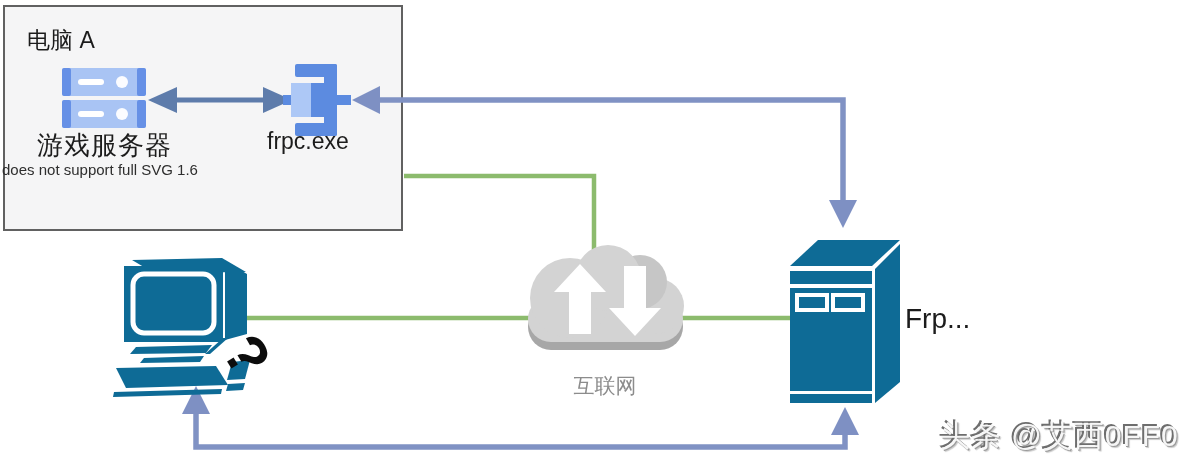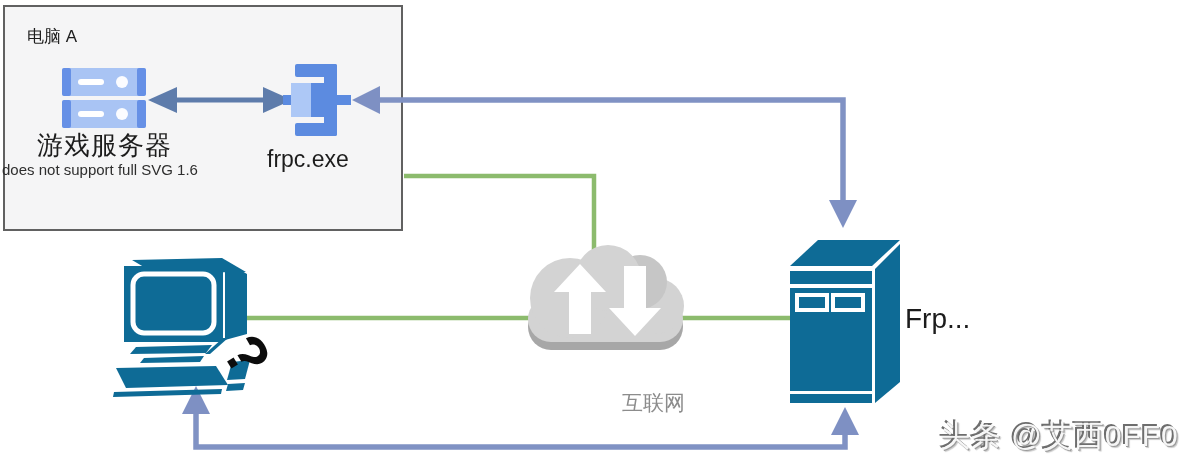--- a/index.html
+++ b/index.html
@@ -5,27 +5,27 @@
   * { margin:0; padding:0; box-sizing:border-box; }
   html,body { width:1200px; height:469px; background:#ffffff; overflow:hidden;
               font-family:"Liberation Sans","DejaVu Sans",sans-serif; }
   .canvas { position:relative; width:1200px; height:469px; background:#fff; }
   .abs { position:absolute; }
   .label { color:#1c1c1c; white-space:nowrap; }
   #box-a {
     left:3px; top:5px; width:400px; height:226px;
     background:#f5f5f6; border:2px solid #616161;
   }
-  #label-computer-a { left:27px; top:25px; font-size:17px; }
+  #label-computer-a { left:27px; top:25px; font-size:23px; }
   #label-game-server { left:37px; top:128px; font-size:26px; letter-spacing:1px; }
   #label-svg-fallback { left:2px; top:161px; font-size:15px; color:#2e2e2e; }
-  #label-frpc { left:267px; top:146px; font-size:23px; }
+  #label-frpc { left:267px; top:128px; font-size:23px; }
   #label-computer-d { left:25px; top:299px; font-size:24px; }
-  #label-internet { left:525px; top:372px; width:160px; text-align:right;
-                    font-size:21px; color:#8c8c8c;margin-top:17px; }
+  #label-internet { left:525px; top:372px; width:160px; text-align:center;
+                    font-size:21px; color:#8c8c8c; }
   #label-frp { left:905px; top:303px; font-size:28px; }
   #watermark {
     left:940px; top:416px; width:250px; font-size:30px; font-weight:normal;
     color:#f6f6f6; letter-spacing:1px;
     text-shadow:-2px -2px 0 #6e6e6e, 1px 1px 0 #9a9a9a, 2px 2px 1px #c8c8c8;
   }
   svg { display:block; }
 </style>
 </head>
 <body>

